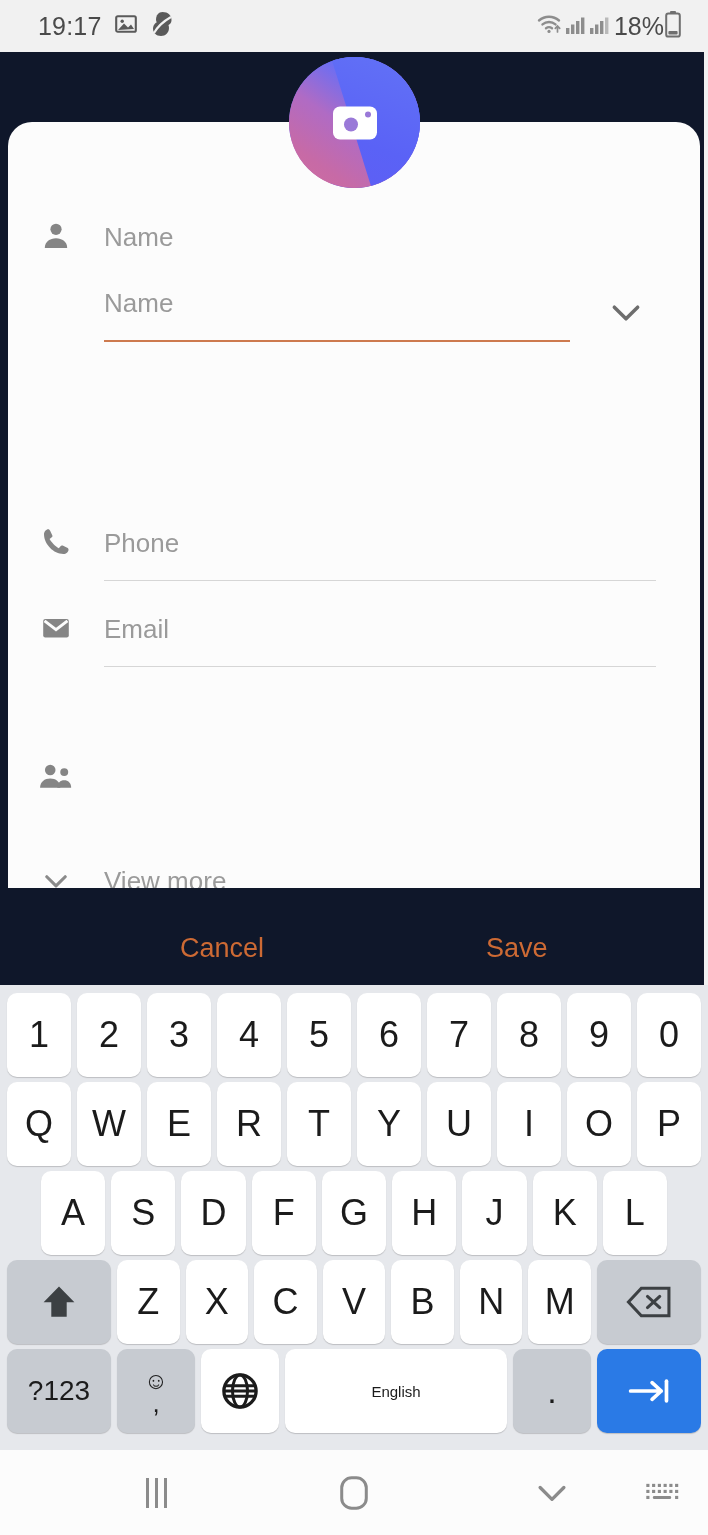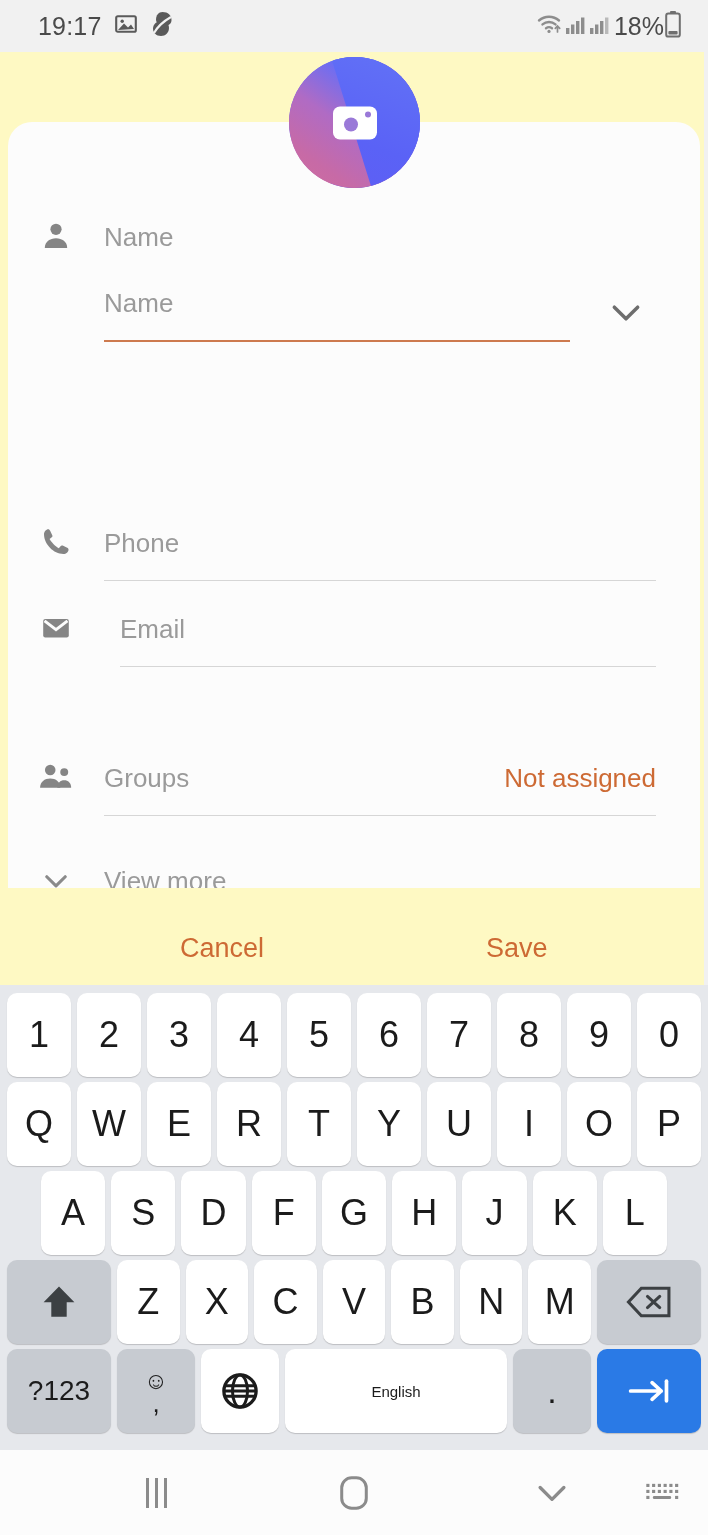--- a/index.html
+++ b/index.html
@@ -5,21 +5,21 @@
   * { box-sizing: border-box; margin: 0; padding: 0; }
   html, body {
     width: 708px; height: 1535px;
     font-family: "Liberation Sans", sans-serif;
     background: #f1f1f1;
     overflow: hidden;
   }
   #screen {
     position: relative;
     width: 704px; height: 1535px;
-    background: #fef9c3;
+    background: #0f172a;
   }
 
   
   #status-bar {
     position: absolute; top: 0; left: 0;
     width: 708px; height: 52px;
     display: flex; align-items: center;
     justify-content: space-between;
     padding: 0 26px 0 38px;
     background: #f1f1f1;
@@ -306,48 +306,41 @@
         <svg width="32" height="32" viewBox="0 0 24 24">
           <path d="M6.2 2.4 C4.6 2.4 3 4.2 3 6.2 C3 13.6 10.2 21 17.6 21 C19.6 21 21.4 19.4 21.4 17.8 C21.4 17.1 21 16.6 20.4 16.3 L17 14.7 C16.4 14.4 15.8 14.6 15.4 15.1 L14.1 16.7 C11.8 15.5 8.4 12.1 7.2 9.8 L8.8 8.5 C9.3 8.1 9.5 7.5 9.2 6.9 L7.6 3.5 C7.3 2.9 6.8 2.4 6.2 2.4 Z" fill="#858585"></path>
         </svg>
       </div>
       <div class="f-body">
         <div class="f-label">Phone</div>
         <div class="f-underline"></div>
       </div>
     </div>
 
-    <div class="field-row" style="top:488px;gap:16px;">
+    <div class="field-row" style="top:488px;">
       <div class="f-icon">
         <svg width="32" height="32" viewBox="0 0 24 24">
           <rect x="2.4" y="5.2" width="19.2" height="14" rx="1.6" fill="#858585"></rect>
           <path d="M3.4 6.6 L12 13.2 L20.6 6.6" stroke="#fcfcfc" stroke-width="2.2" fill="none"></path>
         </svg>
       </div>
       <div class="f-body">
         <div class="f-label">Email</div>
         <div class="f-underline"></div>
       </div>
     </div>
 
     <div class="field-row" style="top:637px;">
       <div class="f-icon">
         <svg width="36" height="32" viewBox="0 0 28 24">
           <circle cx="9.5" cy="6.6" r="4.1" fill="#858585"></circle>
           <path d="M1.6 20.4 C1.6 15.8 5.2 13.2 9.5 13.2 C13.8 13.2 17.4 15.8 17.4 20.4 Z" fill="#858585"></path>
           <circle cx="20.4" cy="8.2" r="3.1" fill="#858585"></circle>
           <path d="M15 20.4 C15 16.6 17.4 14.6 20.4 14.6 C23.4 14.6 25.8 16.6 25.8 20.4 Z" fill="#858585"></path>
         </svg>
-      </div>
-      <div class="f-body">
-        <div class="f-body-flex">
-          <span class="f-label">Groups</span>
-          <span class="row-right">Not assigned</span>
-        </div>
-        <div class="f-underline"></div>
       </div>
     </div>
 
     <div class="field-row" style="top:740px;">
       <div class="f-icon">
         <svg width="34" height="34" viewBox="0 0 24 24">
           <path d="M5.5 9 L12 15.5 L18.5 9" stroke="#8a8a8a" stroke-width="2.2" fill="none" stroke-linecap="round" stroke-linejoin="round"></path>
         </svg>
       </div>
       <div class="f-body">

